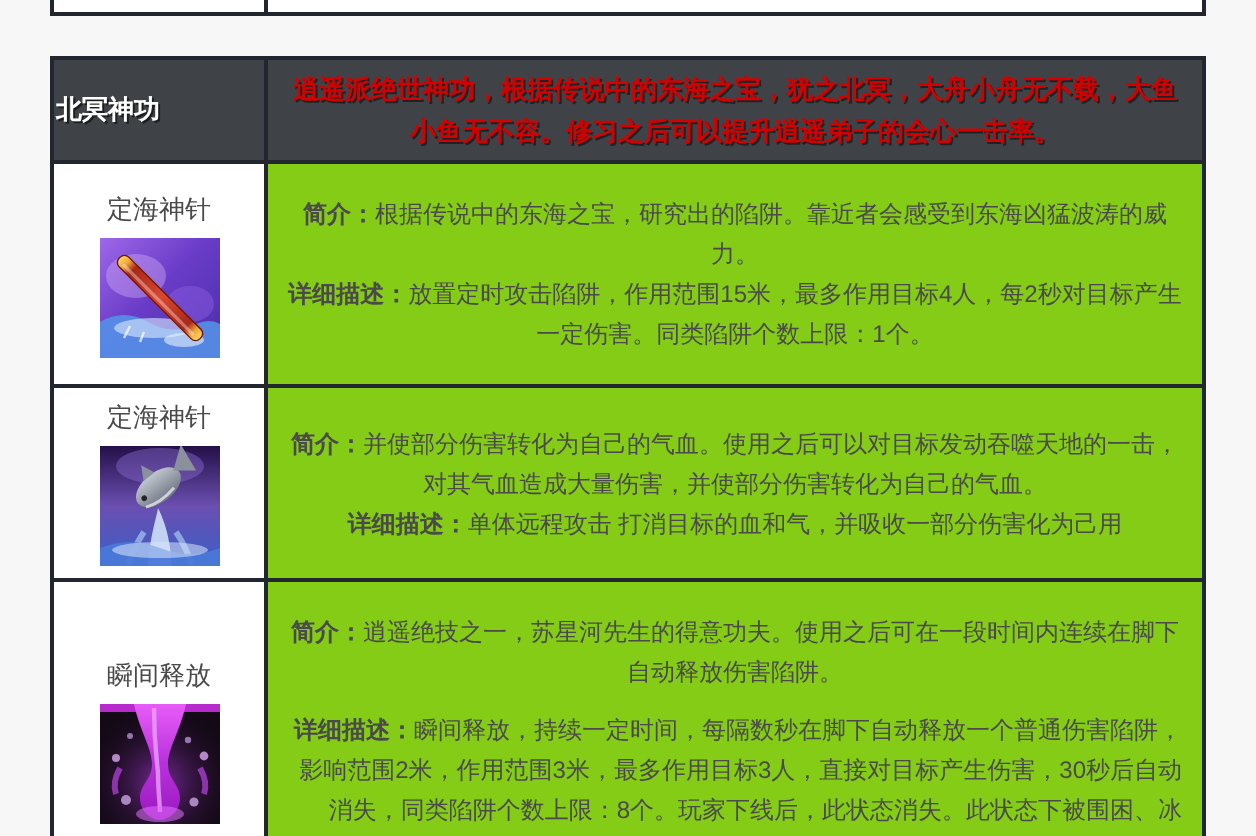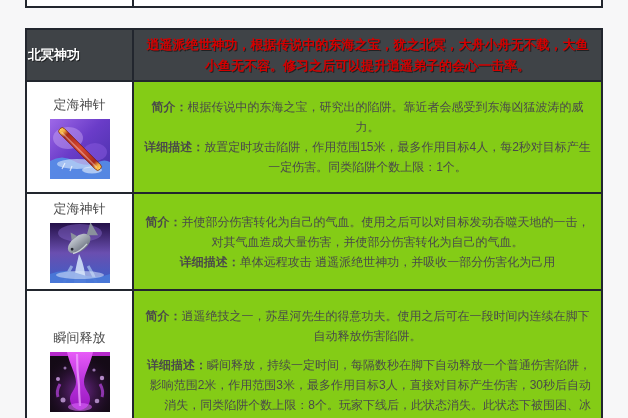--- a/index.html
+++ b/index.html
@@ -142,21 +142,21 @@
           </g>
           <path d="M24 60 C25 45 28 37 29 31 C32 37 35 45 36 60 Z" fill="#cfe0f8" opacity=".9"></path>
           <path d="M14 60 C17 50 20 46 22 43 M46 60 C43 50 40 46 38 43" stroke="#a8c6f0" stroke-width="3" fill="none" opacity=".7"></path>
           <path d="M0 51 Q15 45 30 51 T60 51 L60 60 L0 60 Z" fill="#4a78d8" opacity=".95"></path>
           <ellipse cx="30" cy="52" rx="24" ry="4" fill="#d8e6fa" opacity=".55"></ellipse>
         </svg>
       </div>
     </td>
     <td class="desc-cell">
       <p class="para"><b>简介：</b><span>并使部分伤害转化为自己的气血。使用之后可以对目标发动吞噬天地的一击，对其气血造成大量伤害，并使部分伤害转化为自己的气血。</span></p>
-      <p class="para"><b>详细描述：</b><span>单体远程攻击 逍遥派绝世神功，并吸收一部分伤害化为己用</span></p>
+      <p class="para"><b>详细描述：</b><span>单体远程攻击 打消目标的血和气，并吸收一部分伤害化为己用</span></p>
     </td>
   </tr>
 
   <tr style="height:127px">
     <td class="name-cell">
       <div class="skill-name">瞬间释放</div>
       <div class="icon-box">
         <svg width="60" height="60" viewBox="0 0 60 60">
           <defs>
             <radialGradient id="g3glow" cx=".5" cy=".65" r=".65">

